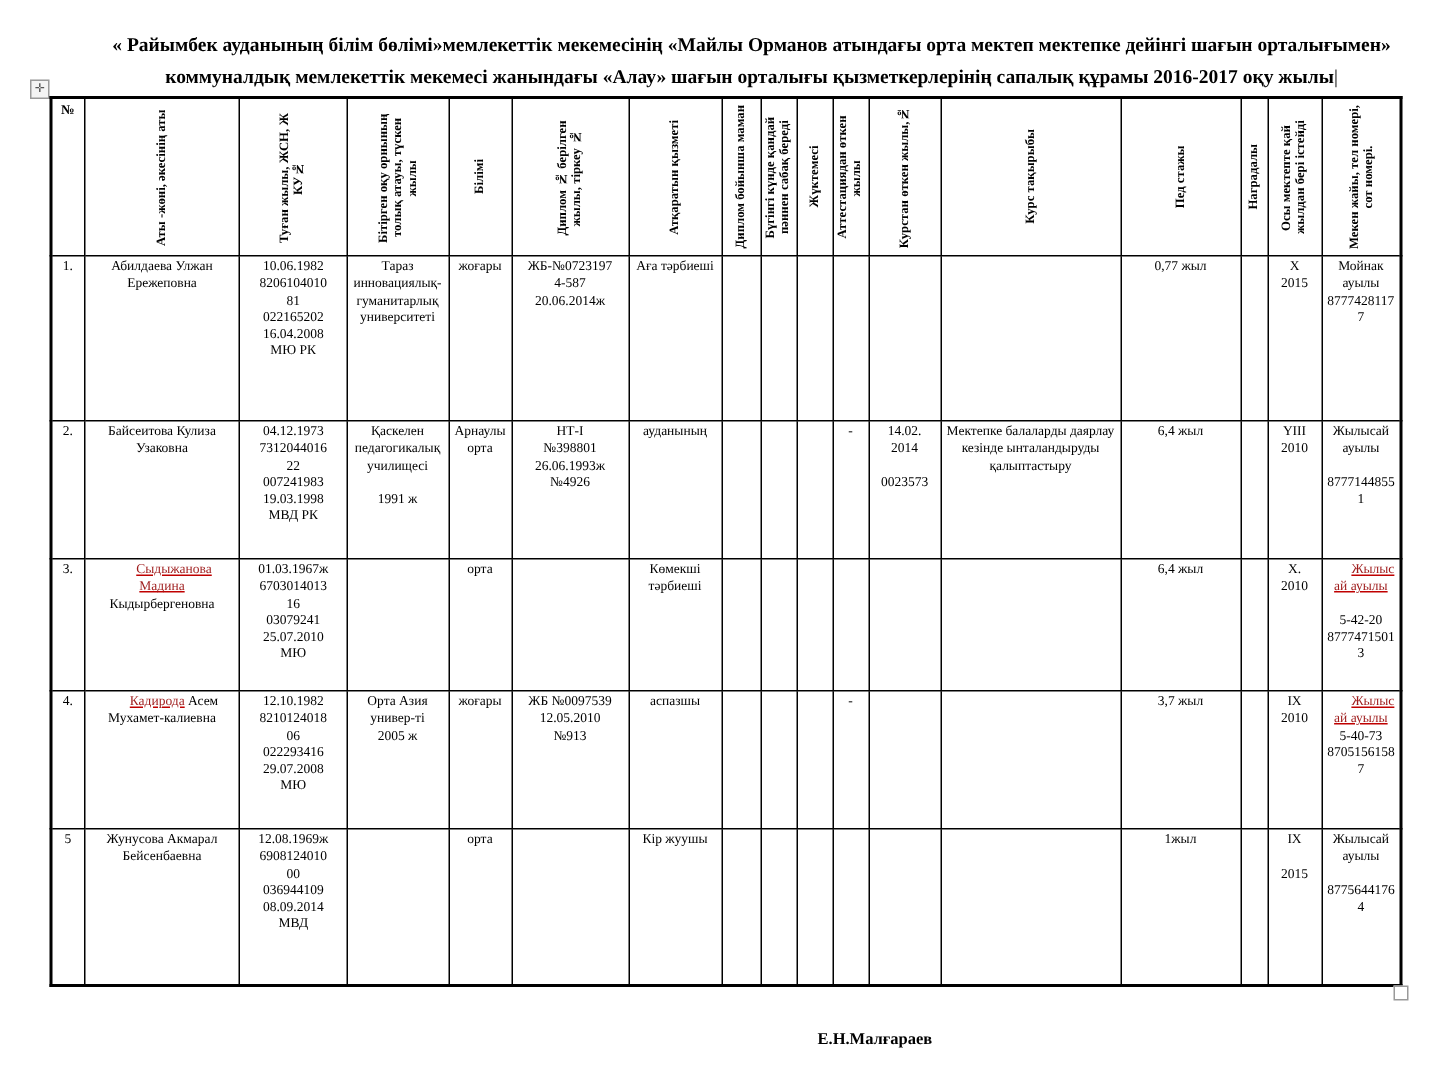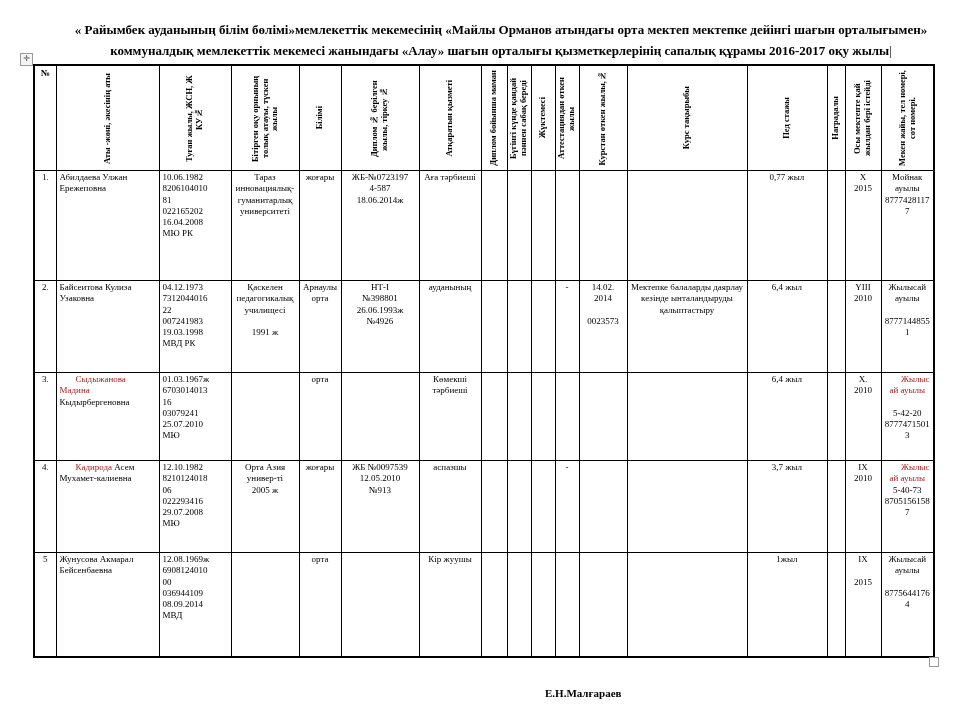--- a/index.html
+++ b/index.html
@@ -30,27 +30,27 @@
     border:1px solid #000; padding:1px 2px; vertical-align:top;
     text-align:center; white-space:pre-line; overflow:hidden;
     font-size:9px; line-height:1.25; word-wrap:break-word;
   }
   .staff thead th { vertical-align:middle; font-weight:bold; height:100px; padding:2px 0; }
   .staff thead th.h-first { vertical-align:top; font-size:9px; }
   .rot {
     writing-mode:vertical-rl; transform:rotate(180deg);
     margin:0 auto; font-size:8.5px; line-height:1.12; max-height:97px;
   }
-  .staff tbody td:nth-child(2), .staff tbody td:nth-child(3) { text-align:left; padding-left:3px; }
+  .staff tbody td:nth-child(2), .staff tbody td:nth-child(3) { text-align:center; padding-left:3px; }
   .staff tbody tr:nth-child(1){ height:110px; }
   .staff tbody tr:nth-child(2){ height:92px; }
   .staff tbody tr:nth-child(3){ height:88px; }
   .staff tbody tr:nth-child(4){ height:92px; }
   .staff tbody tr:nth-child(5){ height:104px; }
-  .red-text { color:#9e1b1b; text-decoration-color:#c00000;padding-left:16px; }
+  .red-text { color:#9e1b1b; text-decoration:underline; text-decoration-color:#c00000;padding-left:16px; }
   .footer { position:absolute; top:687px; left:0; width:960px; font-size:11px; }
   .footer .f-label { position:absolute; left:385px;margin-top:36px; }
   .footer .f-name  { position:absolute; left:545px;font-weight:bold; }
 </style>
 </head>
 <body>
 
 <div class="page">
 
   <div class="title">
@@ -107,21 +107,21 @@
           <td><span>10.06.1982
 8206104010
 81
 022165202
 16.04.2008
 МЮ РК</span></td>
           <td><span>Тараз инновациялық-гуманитарлық университеті</span></td>
           <td><span>жоғары</span></td>
           <td><span>ЖБ-№0723197
 4-587
-18.06.2014ж</span></td>
+20.06.2014ж</span></td>
           <td><span>Аға тәрбиеші</span></td>
           <td><span></span></td>
           <td><span></span></td>
           <td><span></span></td>
           <td><span></span></td>
           <td><span></span></td>
           <td><span></span></td>
           <td><span>0,77 жыл</span></td>
           <td><span></span></td>
           <td><span>X

